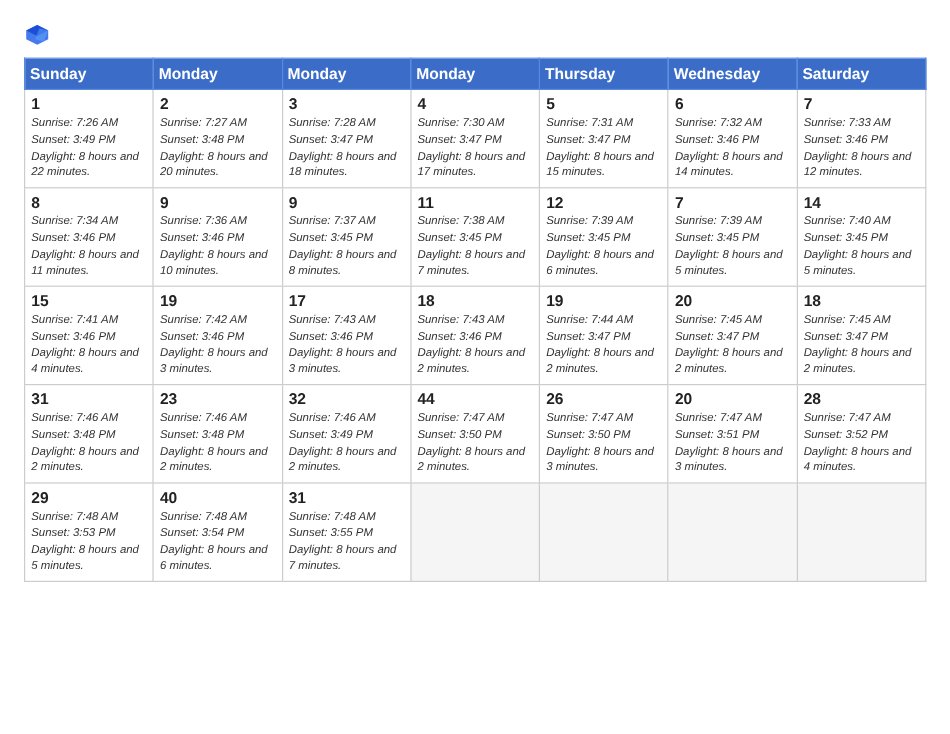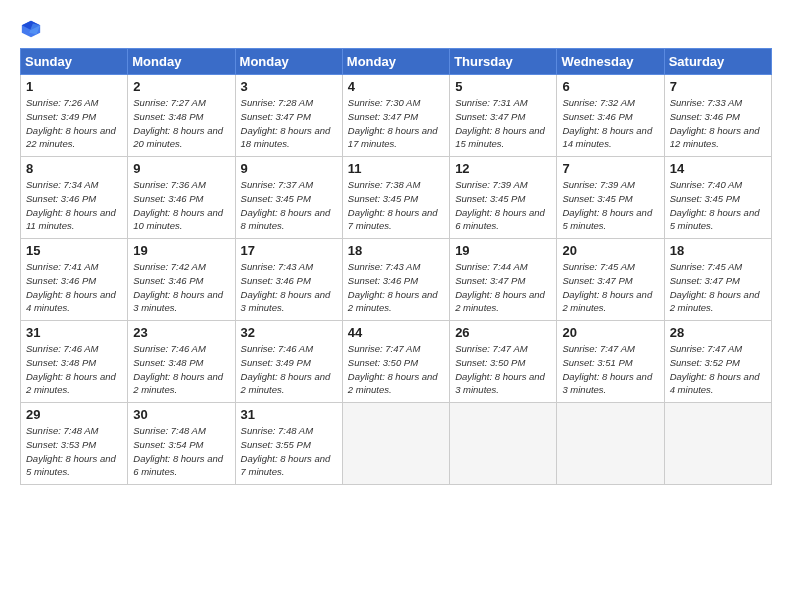--- a/index.html
+++ b/index.html
@@ -246,21 +246,21 @@
             <div class="day-num">28</div>
             <div class="cell-text">Sunrise: 7:47 AM<br>Sunset: 3:52 PM<br>Daylight: 8 hours and 4 minutes.</div>
           </td>
         </tr>
         <tr>
           <td>
             <div class="day-num">29</div>
             <div class="cell-text">Sunrise: 7:48 AM<br>Sunset: 3:53 PM<br>Daylight: 8 hours and 5 minutes.</div>
           </td>
           <td>
-            <div class="day-num">30</div>
+            <div class="day-num">40</div>
             <div class="cell-text">Sunrise: 7:48 AM<br>Sunset: 3:54 PM<br>Daylight: 8 hours and 6 minutes.</div>
           </td>
           <td>
             <div class="day-num">31</div>
             <div class="cell-text">Sunrise: 7:48 AM<br>Sunset: 3:55 PM<br>Daylight: 8 hours and 7 minutes.</div>
           </td>
           <td class="empty"></td>
           <td class="empty"></td>
           <td class="empty"></td>
           <td class="empty"></td>

